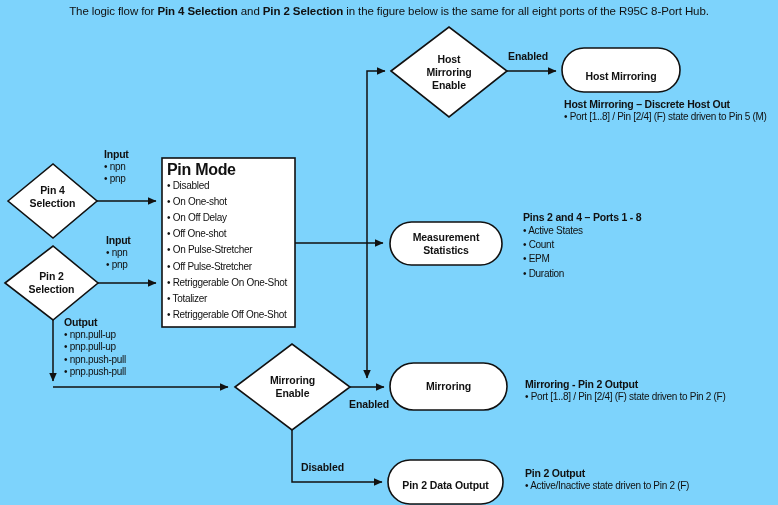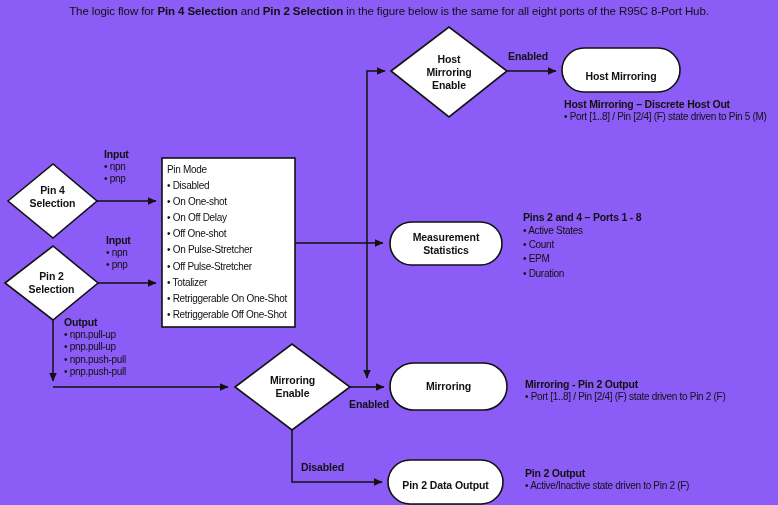--- a/index.html
+++ b/index.html
@@ -1,18 +1,18 @@
 <!DOCTYPE html>
 <html><head>
 <meta charset="utf-8">
 <style>
   html,body { margin:0; padding:0; background:#ffffff; }
   #canvas {
     position:relative; width:778px; height:505px;
-    background:#8b5cf6; color:#111111;
+    background:#7dd3fc; color:#111111;
     font-family:"Liberation Sans", sans-serif;
     overflow:hidden;
   }
   .title {
     position:absolute; top:5px; left:0; width:778px;
     text-align:center; font-size:11.5px; letter-spacing:-0.1px;
     white-space:nowrap;
   }
   .title .b { font-weight:bold; }
   svg.diagram { position:absolute; left:0; top:0; }
@@ -30,21 +30,21 @@
     position:absolute; font-size:10px; line-height:12.5px;
     letter-spacing:-0.3px; white-space:nowrap;
   }
   .note .hd { font-weight:bold; font-size:10.5px; letter-spacing:-0.2px; }
   .note.roomy .it { line-height:14.4px; }
   .pinmode-text {
     position:absolute; left:167px; top:162px;
     font-size:10px; line-height:16.1px; letter-spacing:-0.3px;
     white-space:nowrap;
   }
-  .pinmode-text .hd { font-weight:normal; font-size:10px; }
+  .pinmode-text .hd { font-weight:bold; font-size:16px; }
 </style>
 </head>
 <body>
 
 <div id="canvas">
 
   <div class="title">
     <span>The logic flow for </span><span class="b">Pin 4 Selection</span><span> and </span><span class="b">Pin 2 Selection</span><span> in the figure below is the same for all eight ports of the R95C 8-Port Hub.</span>
   </div>
 
@@ -111,22 +111,22 @@
   </div>
 
   <div class="pinmode-text">
     <div class="hd">Pin Mode</div>
     <div class="it">• Disabled</div>
     <div class="it">• On One-shot</div>
     <div class="it">• On Off Delay</div>
     <div class="it">• Off One-shot</div>
     <div class="it">• On Pulse-Stretcher</div>
     <div class="it">• Off Pulse-Stretcher</div>
+    <div class="it">• Retriggerable On One-Shot</div>
     <div class="it">• Totalizer</div>
-    <div class="it">• Retriggerable On One-Shot</div>
     <div class="it">• Retriggerable Off One-Shot</div>
   </div>
 
   <div class="note" style="left:104px;top:148px;">
     <div class="hd">Input</div>
     <div class="it">• npn</div>
     <div class="it">• pnp</div>
   </div>
   <div class="note" style="left:106px;top:234px;">
     <div class="hd">Input</div>

